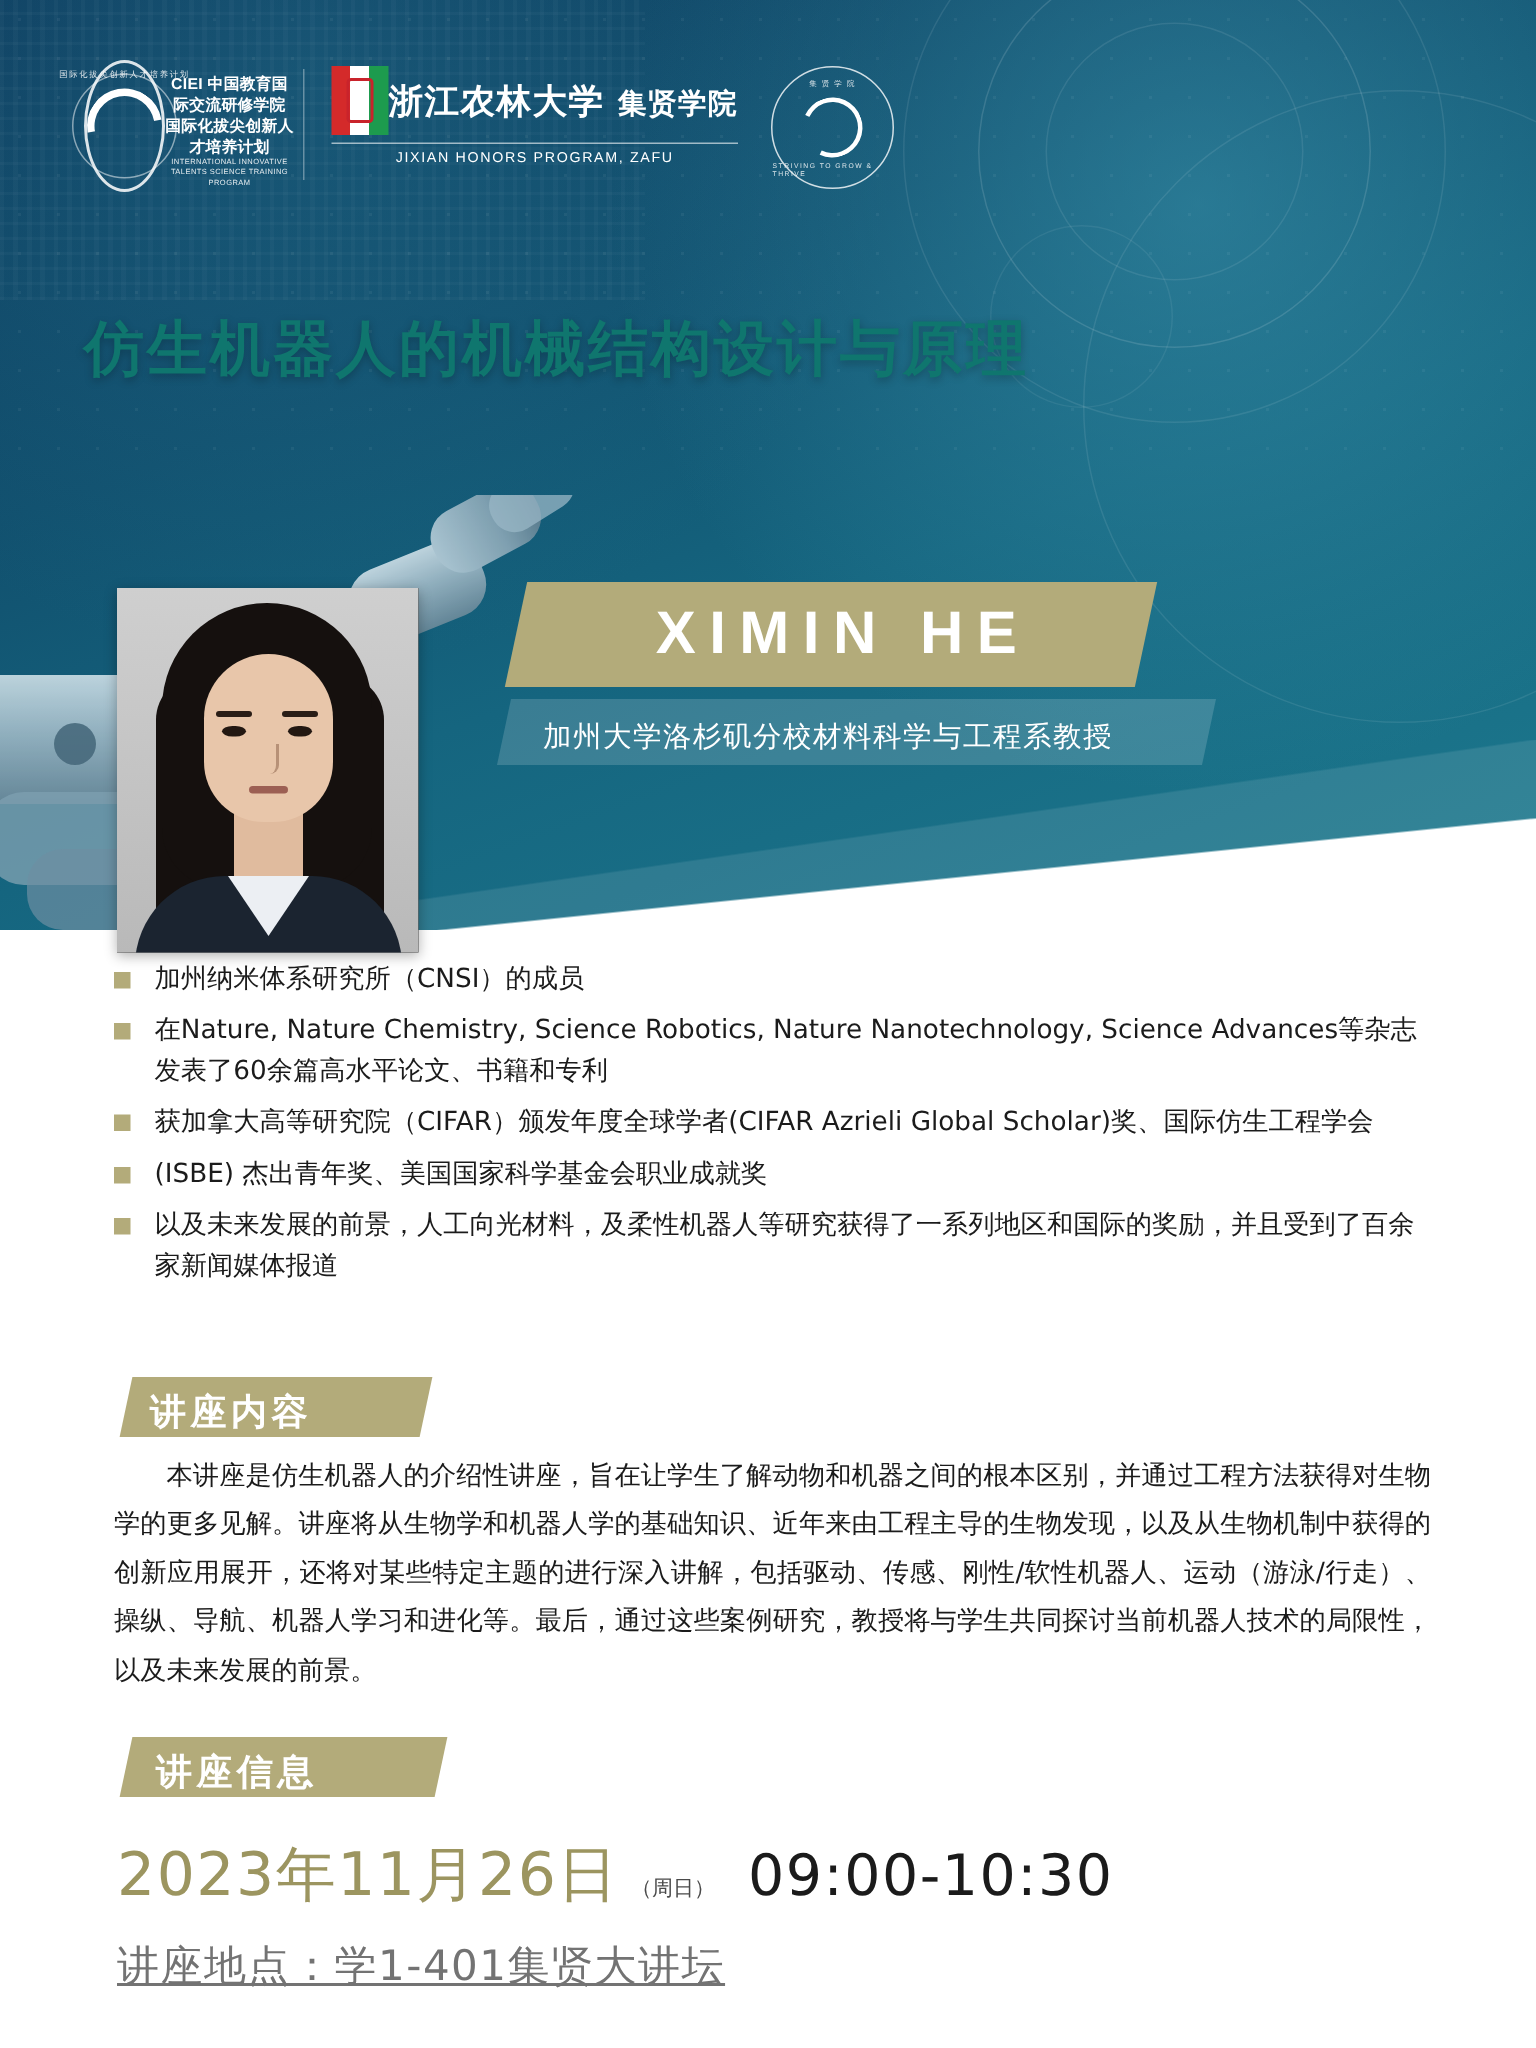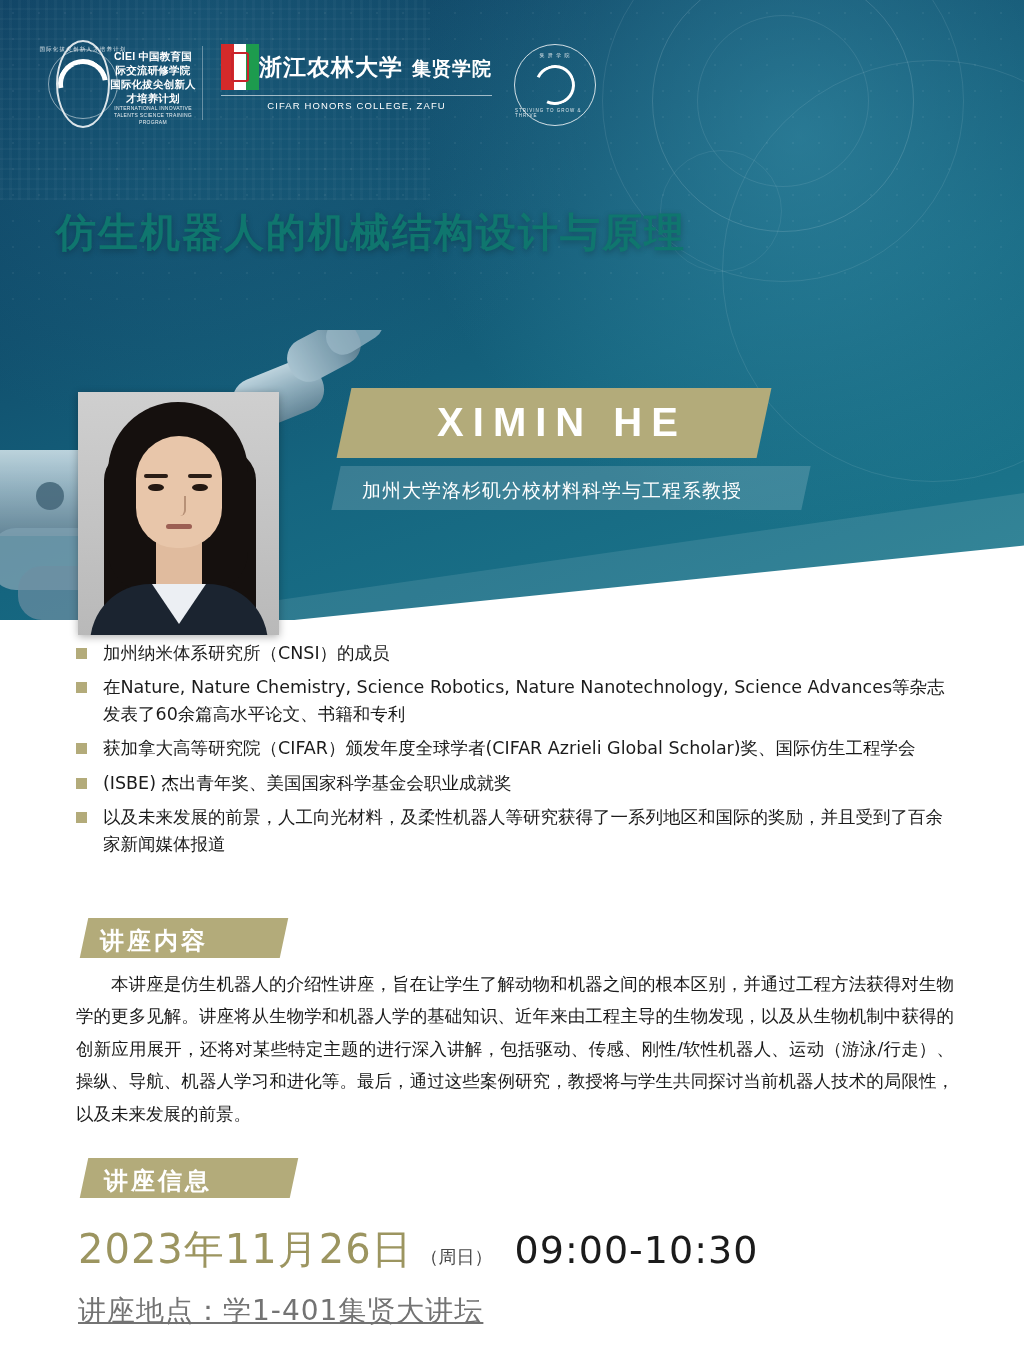--- a/index.html
+++ b/index.html
@@ -391,21 +391,21 @@
     font-family: "DejaVu Sans", sans-serif;
     text-align: right;
   }
   .date-main {
     font-size: 40px;
     color: #9c9560;
     font-weight: normal;
     letter-spacing: 1px;
   }
   .date-week {
-    font-size: 18px;
+    font-size: 14px;
     color: #4a4a4a;
     margin-left: 8px;
   }
   .date-time {
     font-size: 38px;
     color: #1b1b1b;
     margin-left: 22px;
     letter-spacing: 1px;
   }
   .event-place {
@@ -481,21 +481,21 @@
     <div class="logo-divider"></div>
 
     <div class="logo-zafu">
       <div class="zafu-row">
         <div class="zafu-mark"></div>
         <div class="zafu-cn">
           <span>浙江农林大学</span>
           <span class="sub">集贤学院</span>
         </div>
       </div>
-      <div class="zafu-en">CIFAR HONORS COLLEGE, ZAFU</div>
+      <div class="zafu-en">JIXIAN HONORS PROGRAM, ZAFU</div>
     </div>
 
     <div class="logo-third">
       <div class="t-arc">集 贤 学 院</div>
       <div class="t-mark"></div>
       <div class="t-arc bot">STRIVING TO GROW &amp; THRIVE</div>
     </div>
   </div>
 
   <div class="title">仿生机器人的机械结构设计与原理</div>

